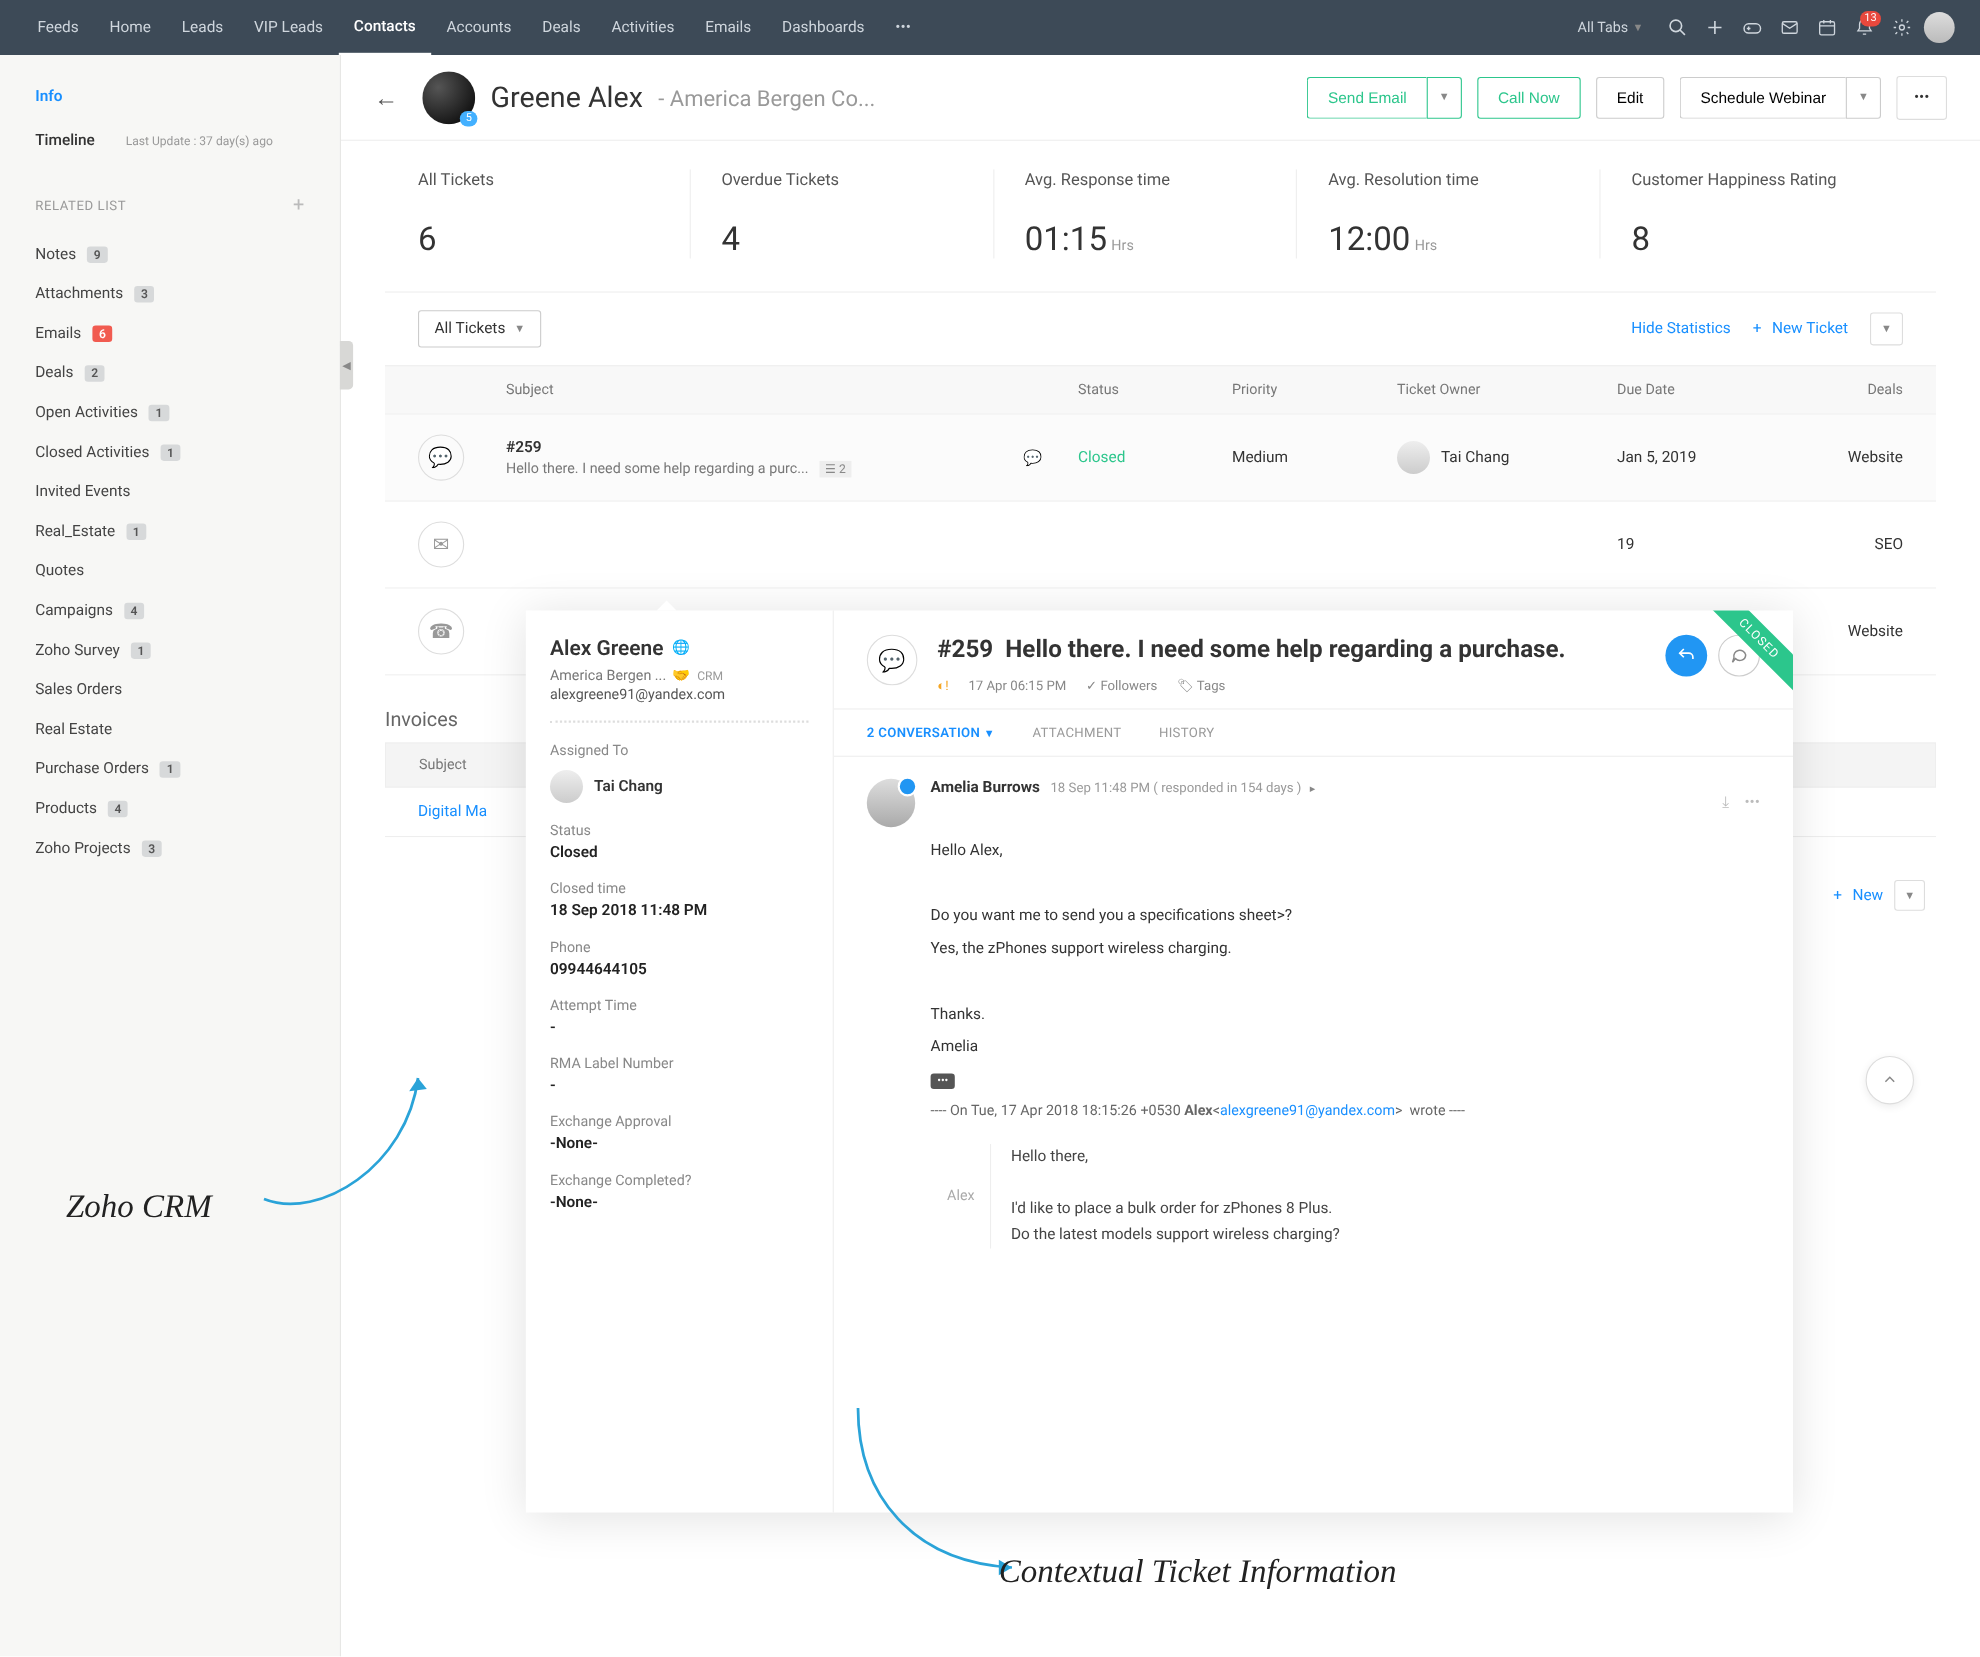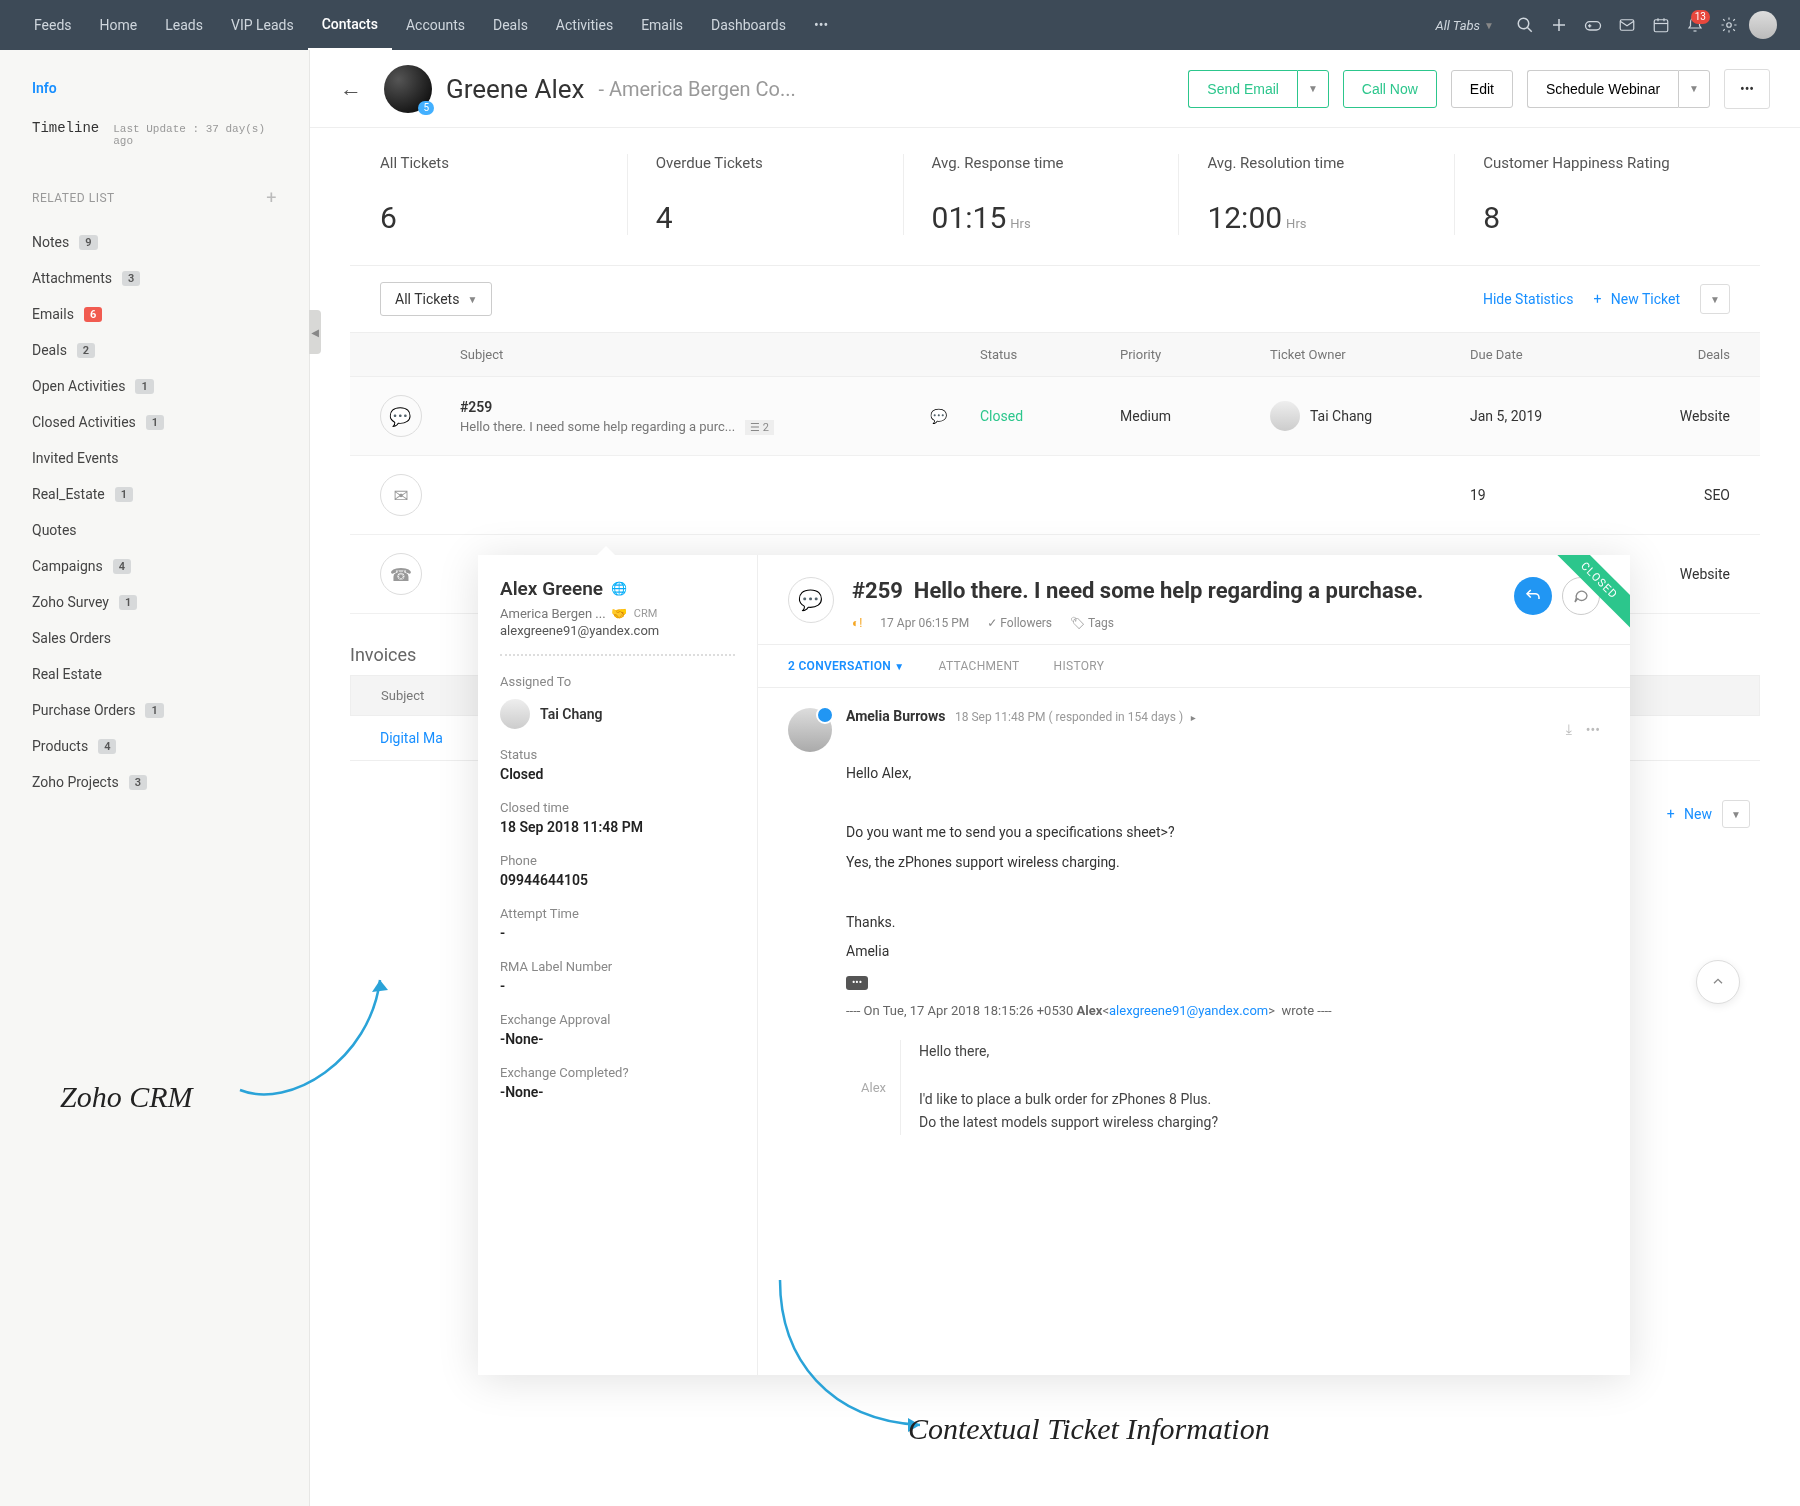--- a/index.html
+++ b/index.html
@@ -1,31 +1,31 @@
 <!DOCTYPE html>
 <html><head>
 <meta charset="utf-8">
 <style>
 * { box-sizing: border-box; margin: 0; padding: 0; }
 body { font-family: -apple-system, BlinkMacSystemFont, "Segoe UI", Roboto, sans-serif; background: #fff; color: #333; font-size: 14px; width: 1800px; height: 1506px; overflow: hidden; position: relative; }
 .topnav { background: #3d4a57; height: 50px; display: flex; align-items: center; padding: 0 20px; color: #cfd6dd; }
 .topnav .nav-item { padding: 0 14px; font-size: 14px; cursor: pointer; height: 50px; display: flex; align-items: center; }
 .topnav .nav-item.active { color: #fff; font-weight: 500; border-bottom: 2px solid #fff; }
 .topnav .spacer { flex: 1; }
-.topnav .alltabs { padding: 0 14px; font-size: 13px; display: flex; align-items: center; gap: 4px; font-style: italic; }
+.topnav .alltabs { padding: 0 14px; font-size: 13px; display: flex; align-items: center; gap: 4px; }
 .topnav .icon-btn { width: 34px; height: 34px; display: flex; align-items: center; justify-content: center; cursor: pointer; position: relative; }
 .topnav svg { stroke: #cfd6dd; fill: none; }
 .bell-badge { position: absolute; top: 2px; right: 2px; background: #e8483d; color: #fff; font-size: 10px; border-radius: 8px; padding: 0 4px; line-height: 14px; min-width: 16px; text-align: center; }
 .avatar-sm { width: 28px; height: 28px; border-radius: 50%; background: linear-gradient(#ddd,#bbb); }
 
 .layout { display: flex; height: calc(100% - 50px); }
 .sidebar { width: 310px; background: #f7f7f5; border-right: 1px solid #e7e7e5; padding: 18px 0; position: relative; }
 .sidebar .section { padding: 0 32px; }
 .sidebar .info-link { color: #188fff; font-weight: 600; display: block; margin: 12px 0 24px; }
-.sidebar .timeline-row { display: flex; align-items: baseline; gap: 14px; margin-bottom: 40px; font-family: Liberation Mono, monospace; }
+.sidebar .timeline-row { display: flex; align-items: baseline; gap: 28px; margin-bottom: 40px; }
 .sidebar .timeline-row .tl { font-weight: 500; }
 .sidebar .timeline-row .upd { font-size: 11px; color: #999; }
 .sidebar .rel-header { display: flex; justify-content: space-between; align-items: center; color: #999; font-size: 12px; letter-spacing: 0.5px; margin-bottom: 16px; }
 .sidebar .rel-item { display: flex; align-items: center; gap: 10px; padding: 10px 0; font-size: 14px; color: #444; cursor: pointer; }
 .sidebar .badge { background: #d7d9da; color: #555; font-size: 11px; padding: 1px 6px; border-radius: 3px; font-weight: 600; }
 .sidebar .badge.red { background: #f15b50; color: #fff; }
 .collapse-handle { position: absolute; right: -12px; top: 260px; width: 12px; height: 44px; background: #d8d8d6; border-radius: 0 4px 4px 0; display: flex; align-items: center; justify-content: center; color: #888; font-size: 10px; }
 
 .main { flex: 1; display: flex; flex-direction: column; overflow: hidden; position: relative; }
 .header-bar { height: 78px; border-bottom: 1px solid #eee; display: flex; align-items: center; padding: 0 30px; gap: 14px; }

